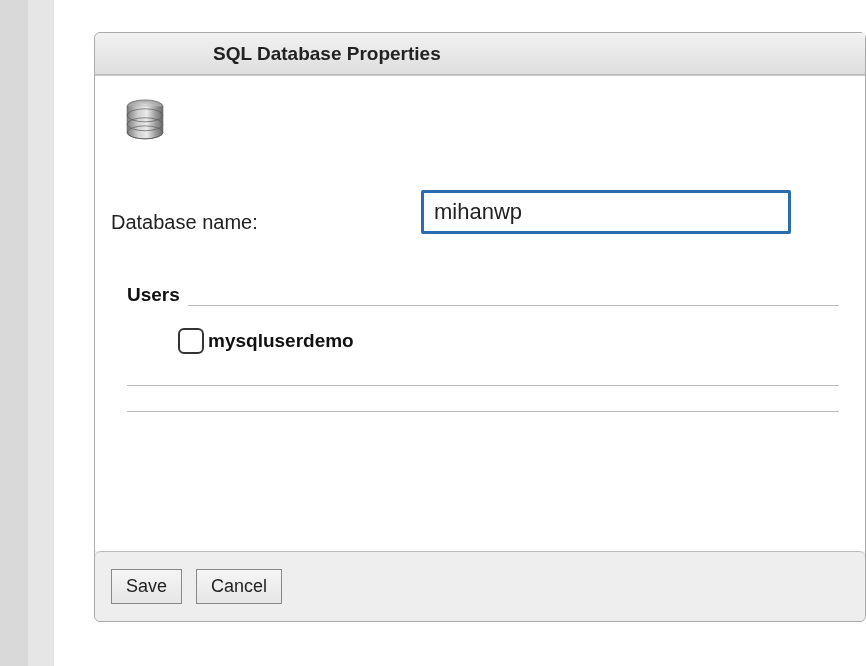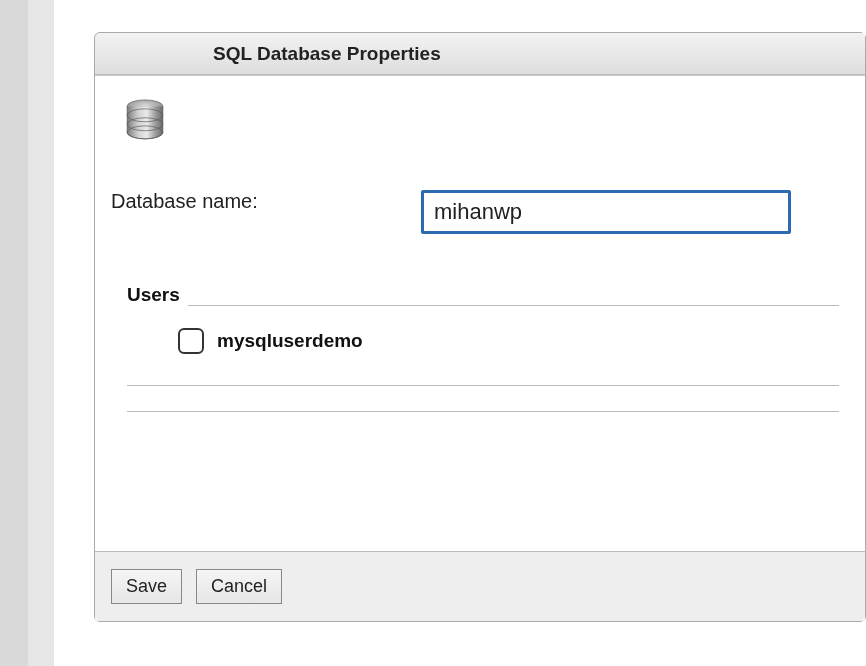--- a/index.html
+++ b/index.html
@@ -62,21 +62,21 @@
       height: 52px;
     }
     .content-area {
       padding: 64px 10px 10px 16px;
       background: #fff;
       border-top: 1px solid #ccc;
       height: 476px;
     }
     .field-row {
       display: flex;
-      align-items: flex-start;
+      align-items: flex-end;
       margin-top: 50px;
       margin-bottom: 50px;
     }
     .field-label {
       font-size: 20px;
       color: #222;
       width: 310px;
     }
     .text-input {
       border: 3px solid #2b6cb0;
@@ -106,21 +106,21 @@
     .section-line {
       flex: 1;
       height: 1px;
       background: #bbb;
       margin-top: 3px;
     }
     .user-row {
       display: flex;
       align-items: center;
       margin: 22px 0 28px 20px;
-      gap: 13px;
+      gap: 4px;
       padding-left: 31px;
     }
     .checkbox {
       width: 26px;
       height: 26px;
       border: 2px solid #333;
       border-radius: 6px;
       background: #fff;
       cursor: pointer;
     }
@@ -134,20 +134,21 @@
       bottom: 0;
       left: 0;
       right: 0;
       height: 70px;
       background: #eeeeee;
       border-top: 1px solid #bbb;
       display: flex;
       align-items: center;
       padding-left: 16px;
       gap: 14px;
+      border-radius: 6px;
     }
     .btn {
       background: linear-gradient(#f5f5f5, #e6e6e6);
       border: 1px solid #888;
       font-size: 18px;
       padding: 6px 14px;
       cursor: pointer;
       color: #222;
       font-family: Arial, Helvetica, sans-serif;
     }

